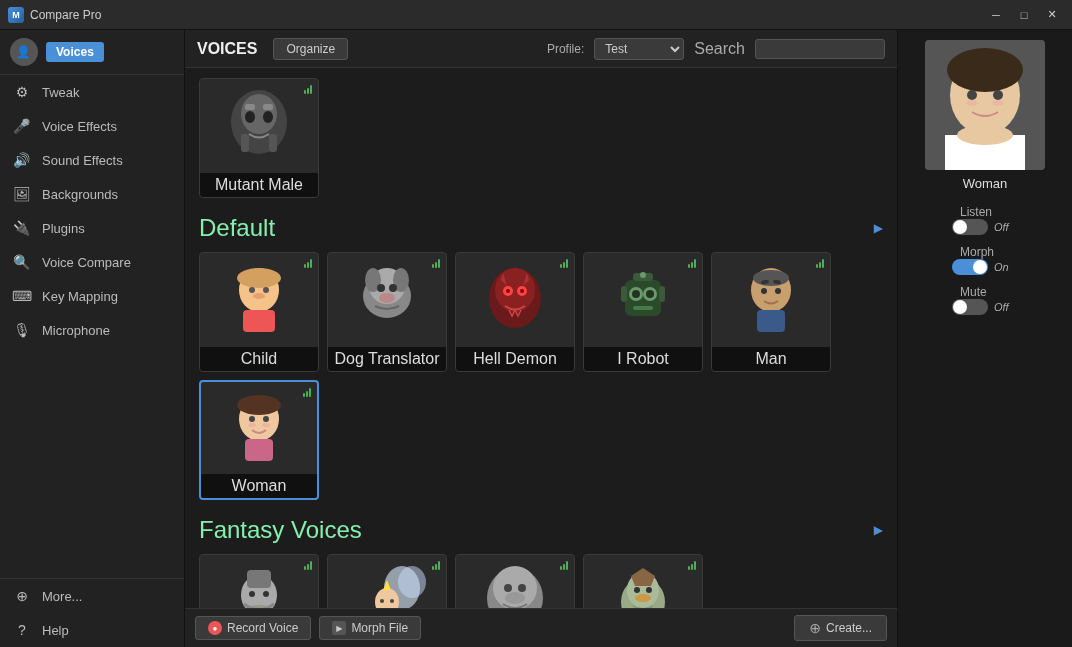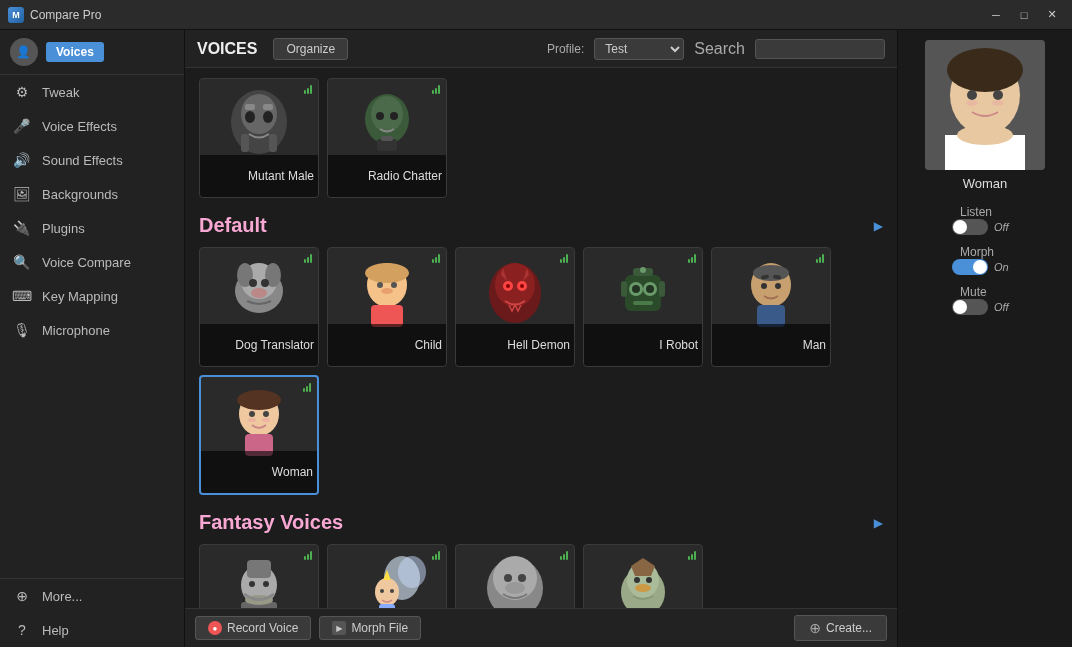--- a/index.html
+++ b/index.html
@@ -198,23 +198,23 @@
     #voices-scroll::-webkit-scrollbar-thumb { background: #555; border-radius: 4px; }
 
     .voice-section-header {
       display: flex;
       align-items: center;
       justify-content: space-between;
       margin-bottom: 10px;
       margin-top: 6px;
     }
     .voice-section-title {
-      font-size: 20px;
-      color: #f9a8d4;
-      font-weight: 700;
+      font-size: 24px;
+      color: #86efac;
+      font-weight: 400;
     }
     .section-collapse-btn {
       background: none;
       border: none;
       color: #4a90d9;
       cursor: pointer;
       font-size: 12px;
     }
 
     .voice-grid {
@@ -247,24 +247,24 @@
       height: 90px;
       display: flex;
       align-items: center;
       justify-content: center;
       font-size: 40px;
     }
     .voice-card-label {
       position: relative;
       z-index: 2;
       width: 100%;
-      text-align: right;
-      padding: 14px 4px;
+      text-align: center;
+      padding: 3px 4px;
       background: rgba(0,0,0,0.6);
-      font-size: 12px;
+      font-size: 16px;
       color: #ddd;
     }
     .voice-signal {
       position: absolute;
       top: 5px;
       right: 6px;
       color: #4caf50;
       font-size: 11px;
     }
 
@@ -518,48 +518,48 @@
           <span class="voice-signal">
             <span class="signal-bars">
               <span class="signal-bar" style="height:4px"></span>
               <span class="signal-bar" style="height:6px"></span>
               <span class="signal-bar" style="height:9px"></span>
             </span>
           </span>
           <div class="voice-card-label">Mutant Male</div>
         </div>
 
-        <div class="voice-card">
-          <div class="voice-card-img">
-            <svg width="80" height="80" viewBox="0 0 80 80">
-              <ellipse cx="40" cy="35" rx="22" ry="25" fill="#3a5a3a"></ellipse>
-              <ellipse cx="40" cy="30" rx="16" ry="18" fill="#4a6a4a"></ellipse>
-              <circle cx="33" cy="32" r="4" fill="#222"></circle>
-              <circle cx="47" cy="32" r="4" fill="#222"></circle>
-              <path d="M33 45 Q40 50 47 45" stroke="#888" stroke-width="2" fill="none"></path>
-              <rect x="30" y="55" width="20" height="12" fill="#333" rx="3"></rect>
-              <rect x="34" y="52" width="12" height="5" fill="#555" rx="2"></rect>
-            </svg>
-          </div>
-          <span class="voice-signal">
-            <span class="signal-bars">
-              <span class="signal-bar" style="height:4px"></span>
-              <span class="signal-bar" style="height:6px"></span>
-              <span class="signal-bar" style="height:9px"></span>
-            </span>
-          </span>
-          <div class="voice-card-label">Radio Chatter</div>
-        </div>
       </div>
 
       <div class="voice-section-header">
         <span class="voice-section-title">Default</span>
         <button class="section-collapse-btn">▶</button>
       </div>
       <div class="voice-grid">
+
+        <div class="voice-card">
+          <div class="voice-card-img">
+            <svg width="80" height="80" viewBox="0 0 80 80">
+              <ellipse cx="40" cy="32" rx="20" ry="22" fill="#f5c28a"></ellipse>
+              <ellipse cx="40" cy="20" rx="22" ry="10" fill="#d4a060"></ellipse>
+              <circle cx="33" cy="32" r="3" fill="#555"></circle>
+              <circle cx="47" cy="32" r="3" fill="#555"></circle>
+              <ellipse cx="40" cy="38" rx="6" ry="3" fill="#e8a070"></ellipse>
+              <rect x="24" y="52" width="32" height="22" fill="#e55" rx="4"></rect>
+            </svg>
+          </div>
+          <span class="voice-signal">
+            <span class="signal-bars">
+              <span class="signal-bar" style="height:4px"></span>
+              <span class="signal-bar" style="height:6px"></span>
+              <span class="signal-bar" style="height:9px"></span>
+            </span>
+          </span>
+          <div class="voice-card-label">Child</div>
+        </div>
 
         <div class="voice-card">
           <div class="voice-card-img">
             <svg width="80" height="80" viewBox="0 0 80 80">
               <ellipse cx="40" cy="38" rx="24" ry="22" fill="#888"></ellipse>
               <ellipse cx="40" cy="28" rx="18" ry="18" fill="#aaa"></ellipse>
               <ellipse cx="26" cy="22" rx="8" ry="12" fill="#777"></ellipse>
               <ellipse cx="54" cy="22" rx="8" ry="12" fill="#777"></ellipse>
               <circle cx="34" cy="30" r="4" fill="#333"></circle>
               <circle cx="46" cy="30" r="4" fill="#333"></circle>
@@ -568,41 +568,20 @@
             </svg>
           </div>
           <span class="voice-signal">
             <span class="signal-bars">
               <span class="signal-bar" style="height:4px"></span>
               <span class="signal-bar" style="height:6px"></span>
               <span class="signal-bar" style="height:9px"></span>
             </span>
           </span>
           <div class="voice-card-label">Dog Translator</div>
-        </div>
-
-        <div class="voice-card">
-          <div class="voice-card-img">
-            <svg width="80" height="80" viewBox="0 0 80 80">
-              <ellipse cx="40" cy="32" rx="20" ry="22" fill="#f5c28a"></ellipse>
-              <ellipse cx="40" cy="20" rx="22" ry="10" fill="#d4a060"></ellipse>
-              <circle cx="33" cy="32" r="3" fill="#555"></circle>
-              <circle cx="47" cy="32" r="3" fill="#555"></circle>
-              <ellipse cx="40" cy="38" rx="6" ry="3" fill="#e8a070"></ellipse>
-              <rect x="24" y="52" width="32" height="22" fill="#e55" rx="4"></rect>
-            </svg>
-          </div>
-          <span class="voice-signal">
-            <span class="signal-bars">
-              <span class="signal-bar" style="height:4px"></span>
-              <span class="signal-bar" style="height:6px"></span>
-              <span class="signal-bar" style="height:9px"></span>
-            </span>
-          </span>
-          <div class="voice-card-label">Child</div>
         </div>
 
         <div class="voice-card">
           <div class="voice-card-img">
             <svg width="80" height="80" viewBox="0 0 80 80">
               <ellipse cx="40" cy="40" rx="26" ry="30" fill="#6a1a1a"></ellipse>
               <ellipse cx="40" cy="32" rx="20" ry="22" fill="#8a2020"></ellipse>
               <path d="M28 15 L32 28 L26 22 Z" fill="#aa3333"></path>
               <path d="M52 15 L48 28 L54 22 Z" fill="#aa3333"></path>
               <circle cx="33" cy="33" r="5" fill="#ff4444"></circle>

